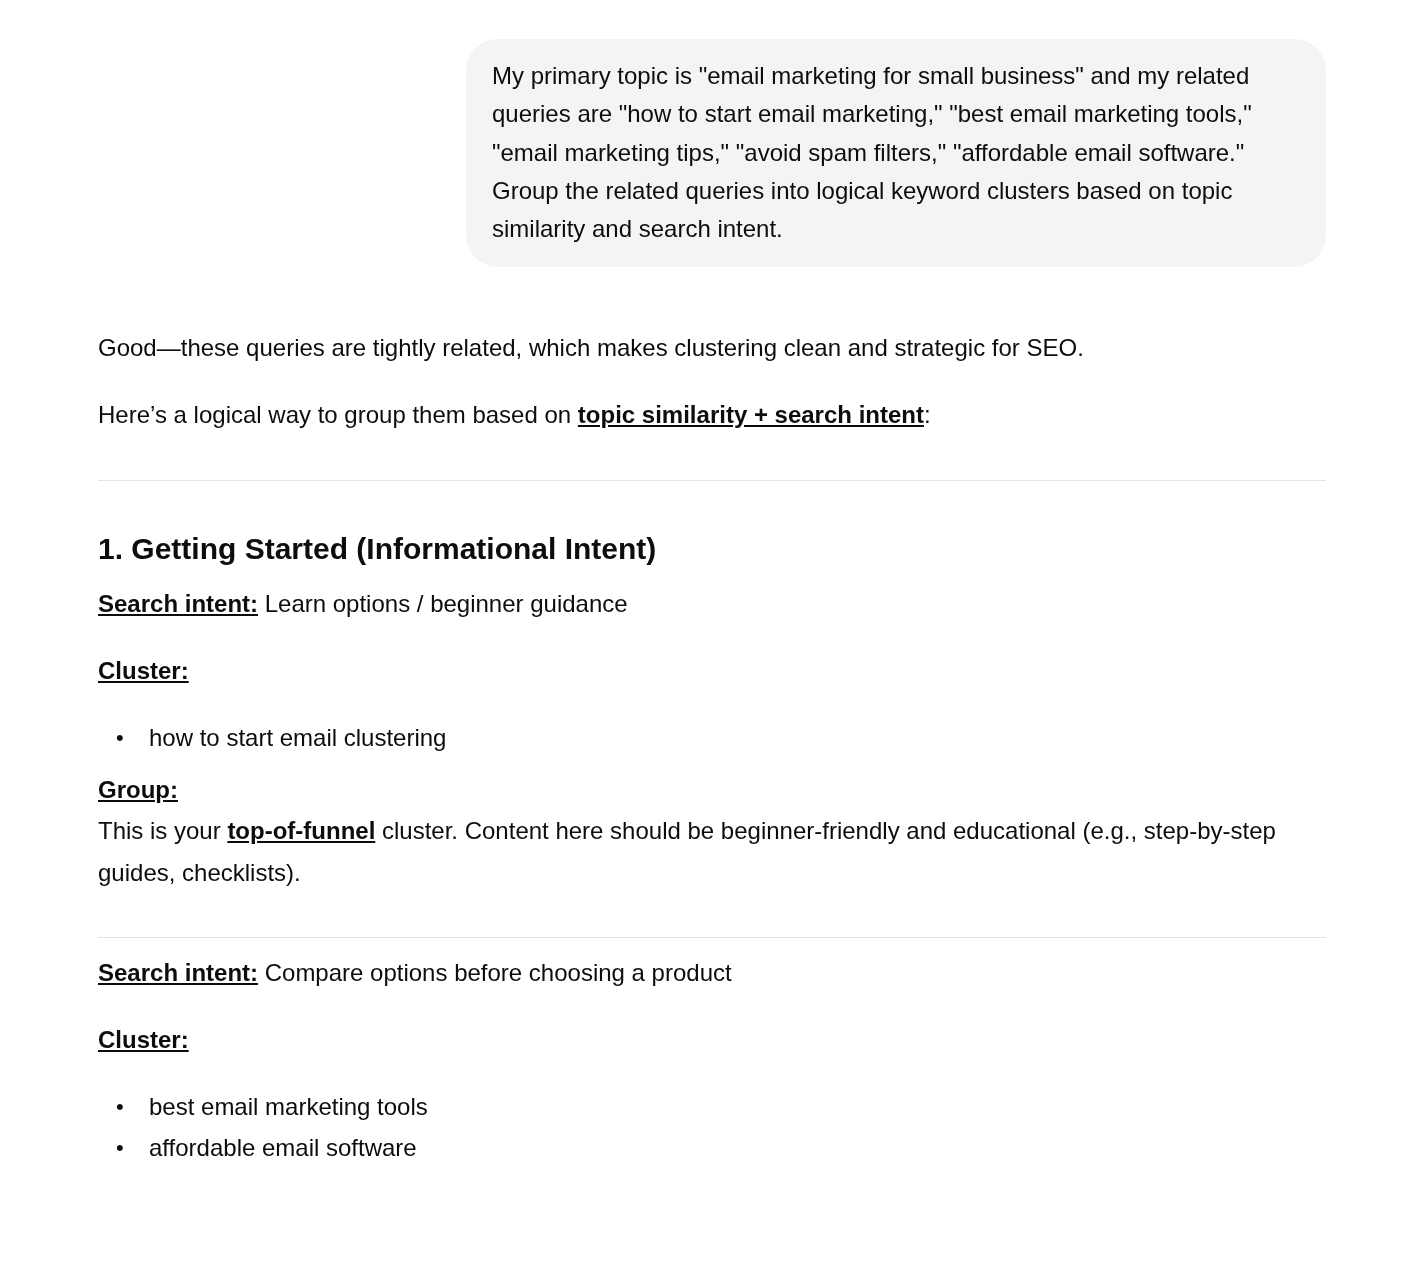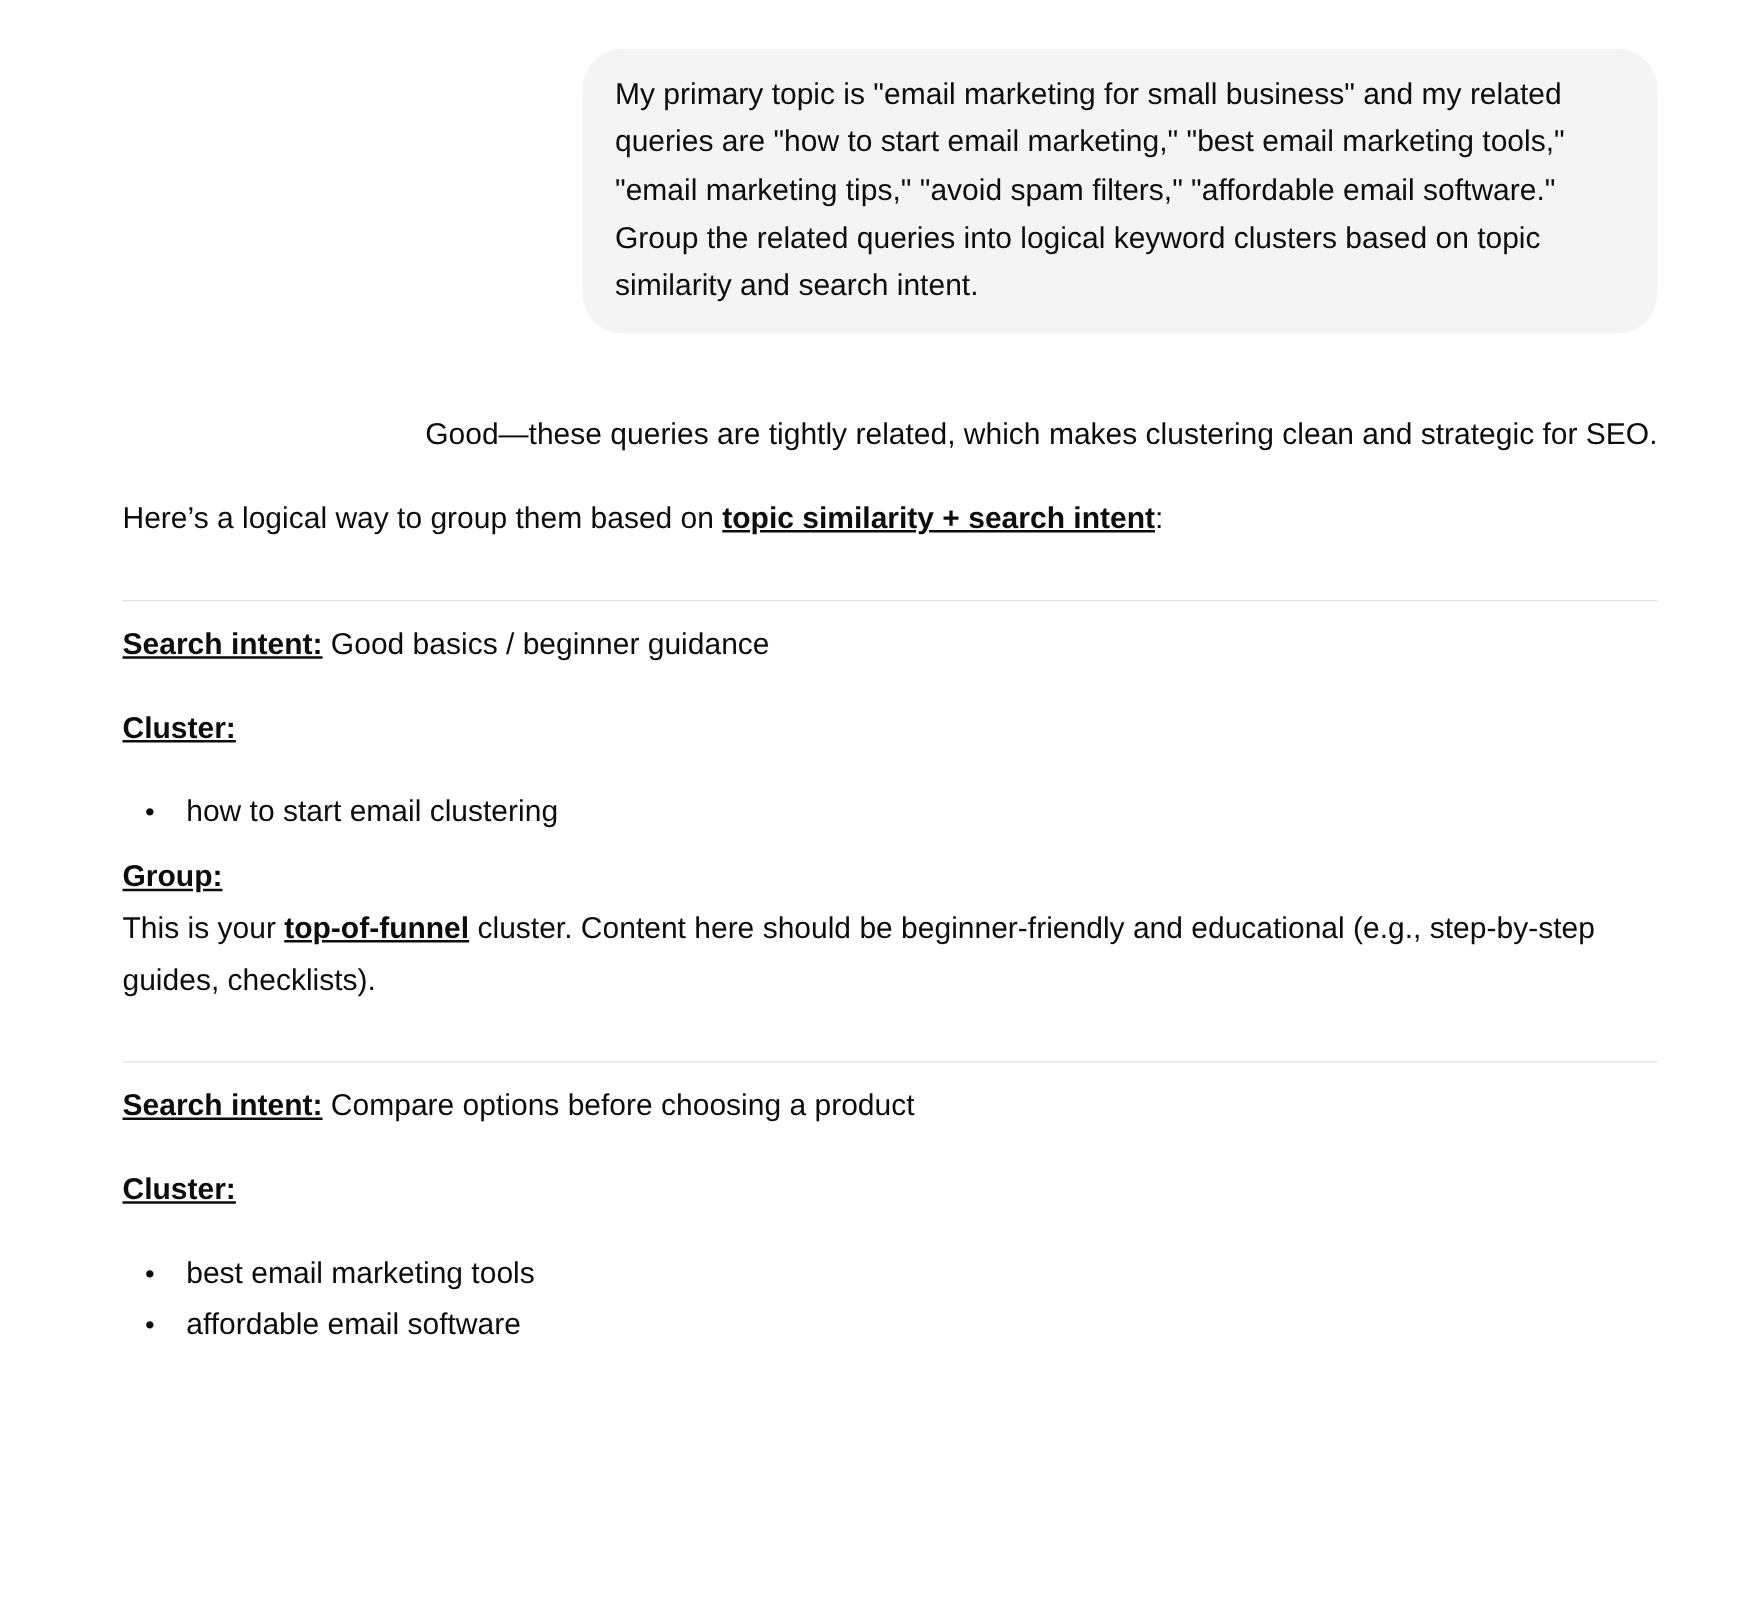--- a/index.html
+++ b/index.html
@@ -34,21 +34,21 @@
       position: absolute;
       top: 327px;
       left: 98px;
       width: 1228px;
       font-size: 24px;
       line-height: 42px;
     }
     .assistant p {
       margin: 0;
     }
-    .p-intro1 { margin-bottom: 25px !important; text-align: right; }
+    .p-intro1 { margin-bottom: 25px !important; }
     .divider {
       border: none;
       border-top: 1px solid #e3e3e3;
       margin: 44px 0 0 0;
       height: 0;
     }
     h3 {
       font-size: 30px;
       font-weight: 700;
       line-height: 40px;
@@ -85,21 +85,22 @@
     <span>My primary topic is "email marketing for small business" and my related queries are "how to start email marketing," "best email marketing tools," "email marketing tips," "avoid spam filters," "affordable email software." Group the related queries into logical keyword clusters based on topic similarity and search intent.</span>
   </div>
 </div>
 
 <div class="assistant">
   <p class="p-intro1">Good—these queries are tightly related, which makes clustering clean and strategic for SEO.</p>
   <p><span>Here’s a logical way to group them based on </span><b>topic similarity + search intent</b><span>:</span></p>
 
   <hr class="divider">
 
-  <p class="intent-line"><b>Search intent:</b><span> Good basics / beginner guidance</span></p>
+  <h3>1. Getting Started (Informational Intent)</h3>
+  <p class="intent-line"><b>Search intent:</b><span> Learn options / beginner guidance</span></p>
   <p class="cluster-label"><b>Cluster:</b></p>
   <ul class="cluster-list">
     <li><span class="bullet">•</span><span>how to start email clustering</span></li>
   </ul>
   <p class="notes-label"><b>Group:</b></p>
   <p class="notes-text"><span>This is your </span><b>top-of-funnel</b><span> cluster. Content here should be beginner-friendly and educational (e.g., step-by-step guides, checklists).</span></p>
 
   <hr class="divider divider2">
 
   <p class="intent-line"><b>Search intent:</b><span> Compare options before choosing a product</span></p>

